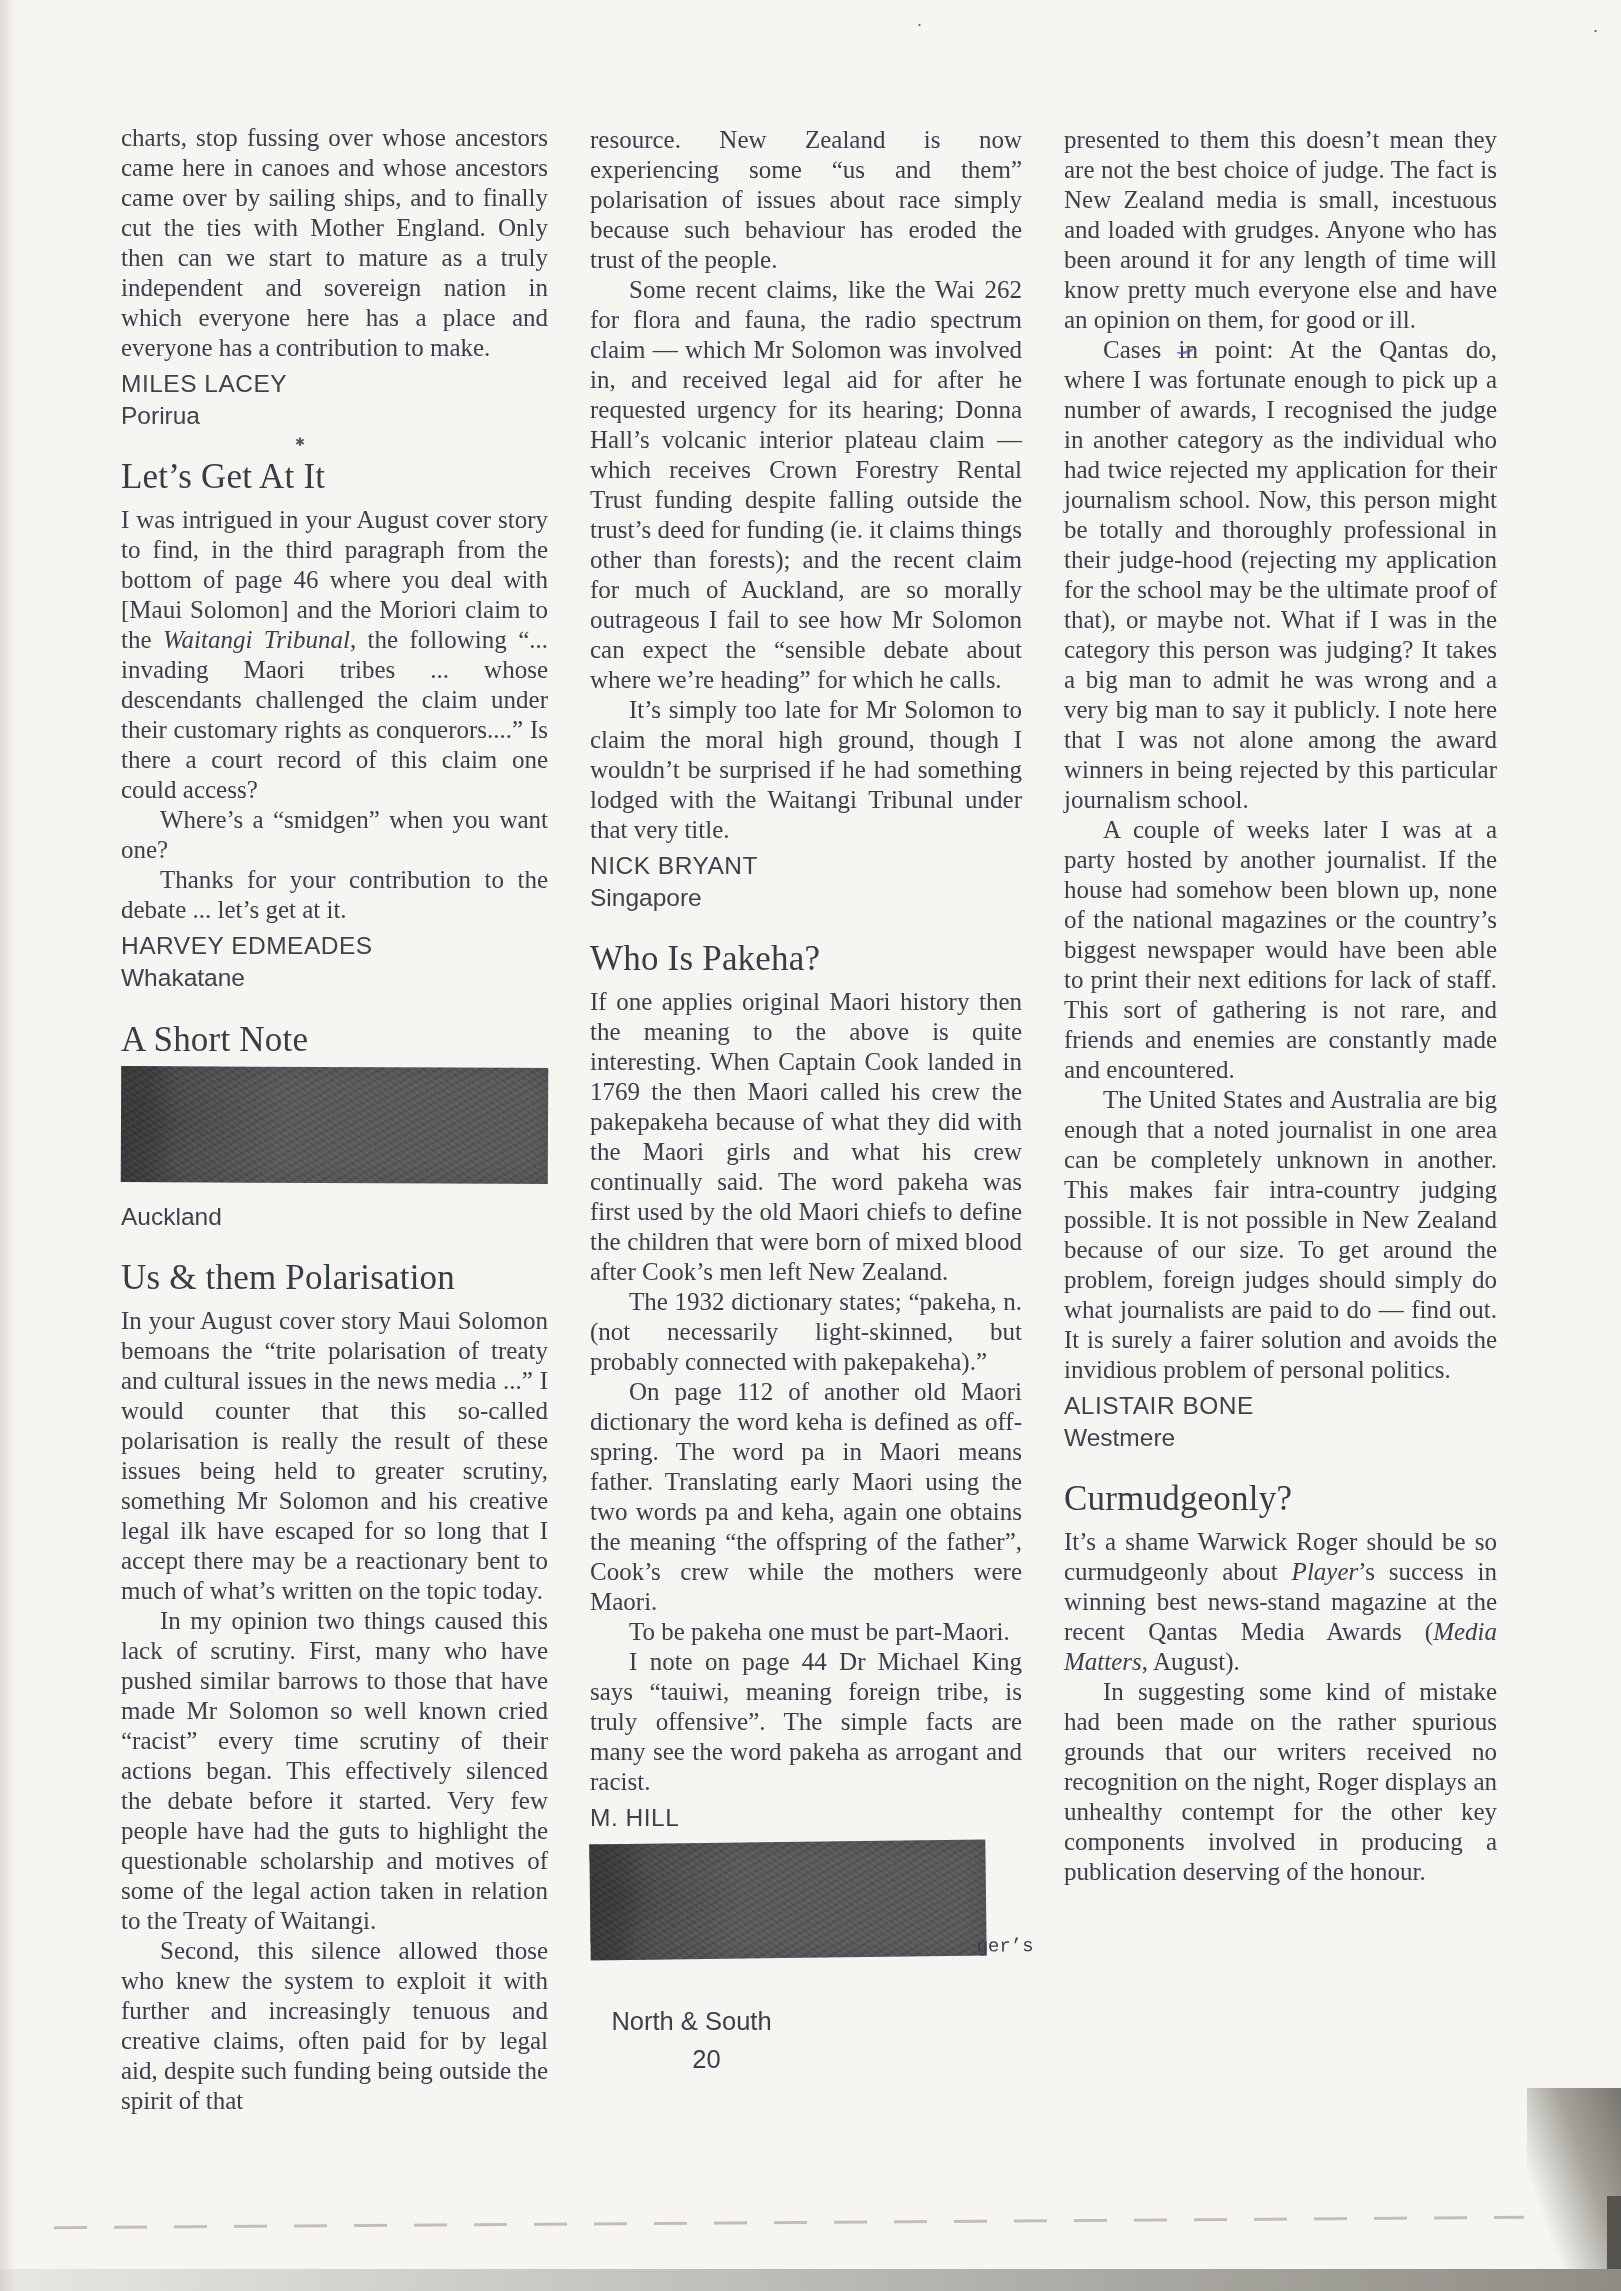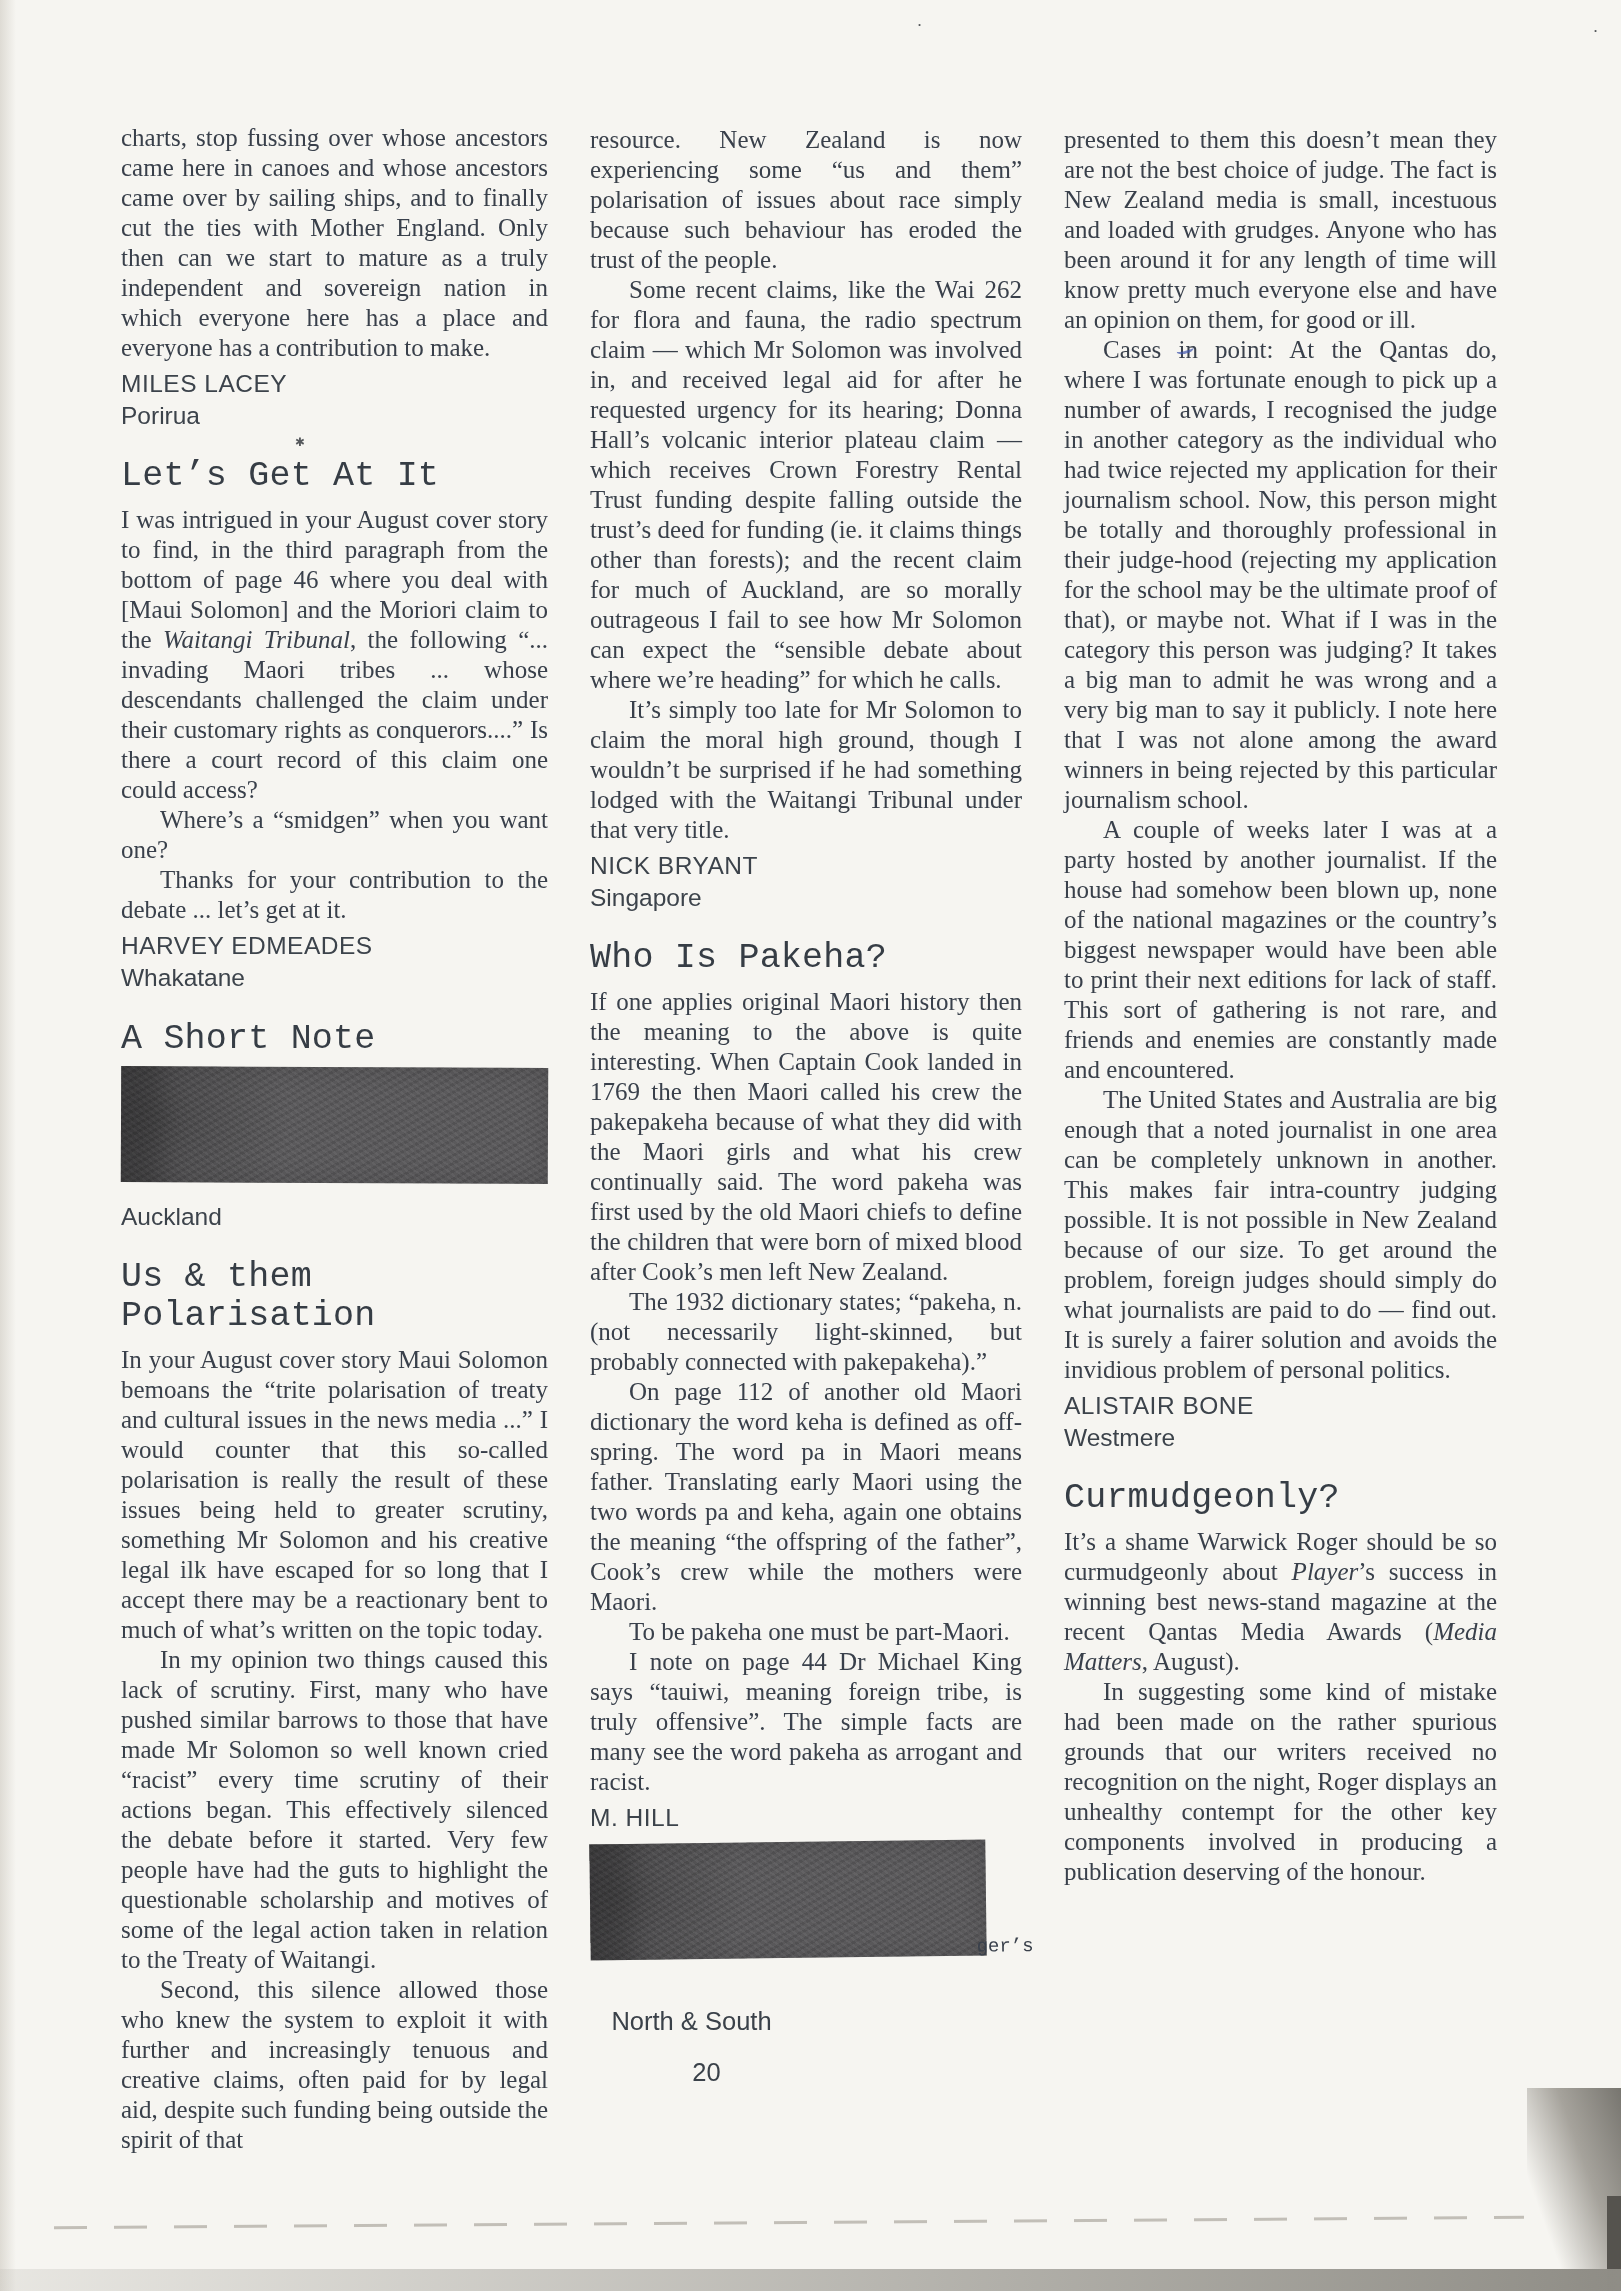--- a/index.html
+++ b/index.html
@@ -21,21 +21,21 @@
     font-size:25px;line-height:30px;color:var(--ink);
     text-align:justify;
     margin-top:29px;
   }
   #col-0{left:121px;top:94px;width:427px;}
   #col-1{left:590px;top:96px;width:432px;}
   #col-2{left:1064px;top:96px;width:433px;}
   .col p{margin:0;}
   .col p.ind{text-indent:39px;}
   .col h2{
-    font-family:Liberation Mono, monospace;font-weight:400;
+    font-family:Liberation Serif, serif;font-weight:400;
     font-size:35px;line-height:39px;letter-spacing:0.2px;
     margin:25.5px 0 8.8px;color:var(--head);text-align:left;
   }
   .sig{
     font-family:"Liberation Sans",sans-serif;
     font-size:24.5px;line-height:32px;margin-top:4.9px;
     color:var(--sig);text-align:left;
   }
   .sig .nm{letter-spacing:0.5px;}
   .redaction{
@@ -52,21 +52,21 @@
   .redaction .trail{
     position:absolute;right:-47px;bottom:-5.9px;
     font-family:Liberation Mono, monospace;color:var(--ink);
     font-size:19px;line-height:30px;
   }
   .footer{
     position:absolute;left:0;top:2005px;width:1383px;text-align:center;
     font-family:"Liberation Sans",sans-serif;font-size:25.5px;line-height:33px;
     color:#3a4149;
   }
-  .footer .pg{margin-top:18px;padding-left:30px;}
+  .footer .pg{margin-top:5px;padding-left:30px;}
   
   .edge-left{position:absolute;left:0;top:0;width:15.7px;height:100%;
     background:linear-gradient(90deg,#dedbd4,rgba(222,219,212,0));}
   .crease{position:absolute;left:54px;top:2221px;width:1470px;height:2.9px;
     transform:rotate(-.4deg);opacity:.8;
     background:repeating-linear-gradient(90deg,#b5b1a9 0 33px,rgba(0,0,0,0) 33px 60px);}
   .corner-shadow{position:absolute;right:0;top:2088px;width:94px;height:204px;
     background:linear-gradient(250deg,#77756f 0%,#a6a39c 38%,rgba(214,211,204,0) 75%);}
   .bottom-band{position:absolute;left:0;bottom:0;width:100%;height:23.5px;
     background:linear-gradient(90deg,rgba(190,187,180,.25),#8f8d86);}

